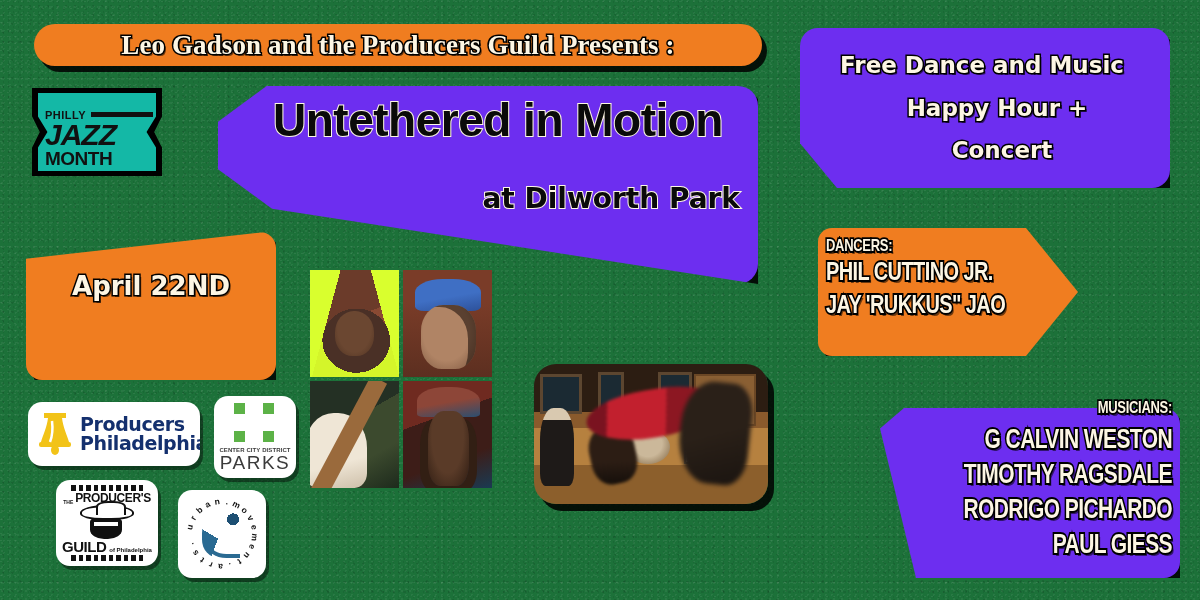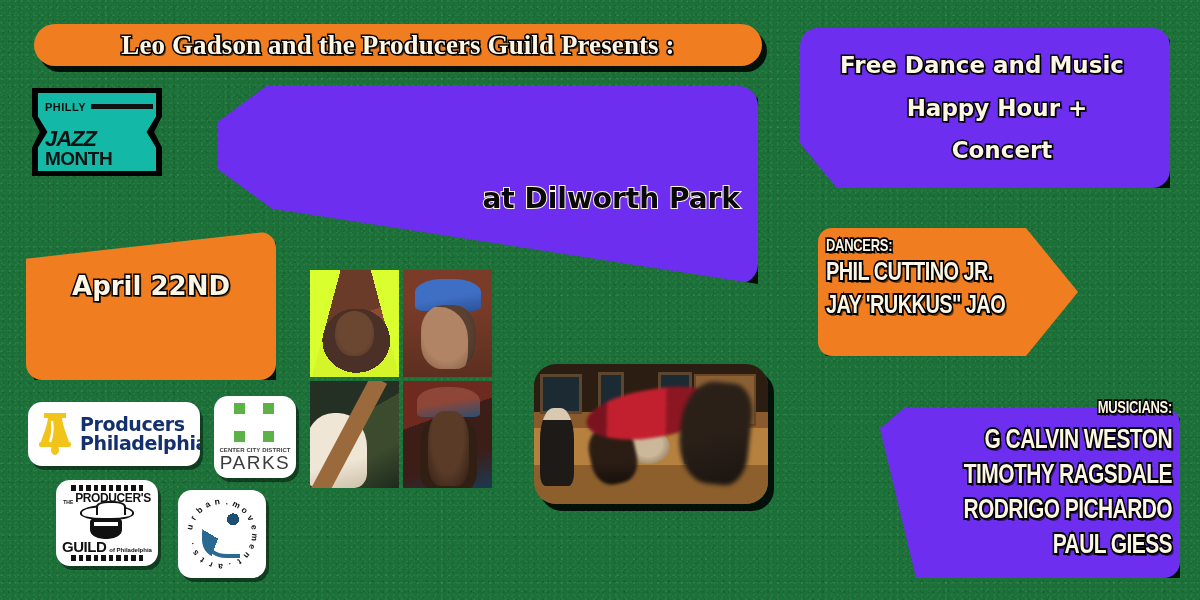--- a/index.html
+++ b/index.html
@@ -74,22 +74,22 @@
     padding: 3px 7px;
   }
   #jazz-philly {
     font-size: 11px; font-weight: 800; color: #111; letter-spacing: .5px;
     position: relative; line-height: 1.1;
   }
   #jazz-philly::after {
     content: ""; position: absolute; left: 46px; top: 3px;
     width: 62px; height: 5px; background: #111;
   }
-  #jazz-jazz { font-size: 22px; font-weight: 900; color: #111; line-height: .92;
-               letter-spacing: -1px; font-style: italic; margin-top: 16px; }
+  #jazz-jazz { font-size: 30px; font-weight: 900; color: #111; line-height: .92;
+               letter-spacing: -1px; font-style: italic; }
   #jazz-month { font-size: 19px; font-weight: 900; color: #111; line-height: 1;
                 letter-spacing: -.5px; }
 
   
   #title-card {
     position: absolute; left: 218px; top: 86px;
     width: 540px; height: 198px;
     background: #6d2ef0;
     clip-path: polygon(9% 0, 100% 0, 100% 100%, 100% 100%, 10% 62%, 0 42%, 0 18%);
     filter: drop-shadow(7px 8px 0 rgba(0,0,0,.88));
@@ -434,20 +434,21 @@
 
   <div id="jazz-ticket">
     <div id="jazz-ticket-inner">
       <span id="jazz-philly">PHILLY</span>
       <span id="jazz-jazz">JAZZ</span>
       <span id="jazz-month">MONTH</span>
     </div>
   </div>
 
   <div id="title-card"></div>
+  <div id="title-main" class="outl-black">Untethered in Motion</div>
   <div id="title-sub" class="outl-black">at Dilworth Park</div>
 
   <div id="happyhour-card"></div>
   <div id="happyhour-lines" class="outl-cream">
     <span id="hh-l2">Free Dance and Music</span>
     <span id="hh-l1">Happy Hour +</span>
     <span id="hh-l3">Concert</span>
   </div>
 
   <div id="date-card"></div>

